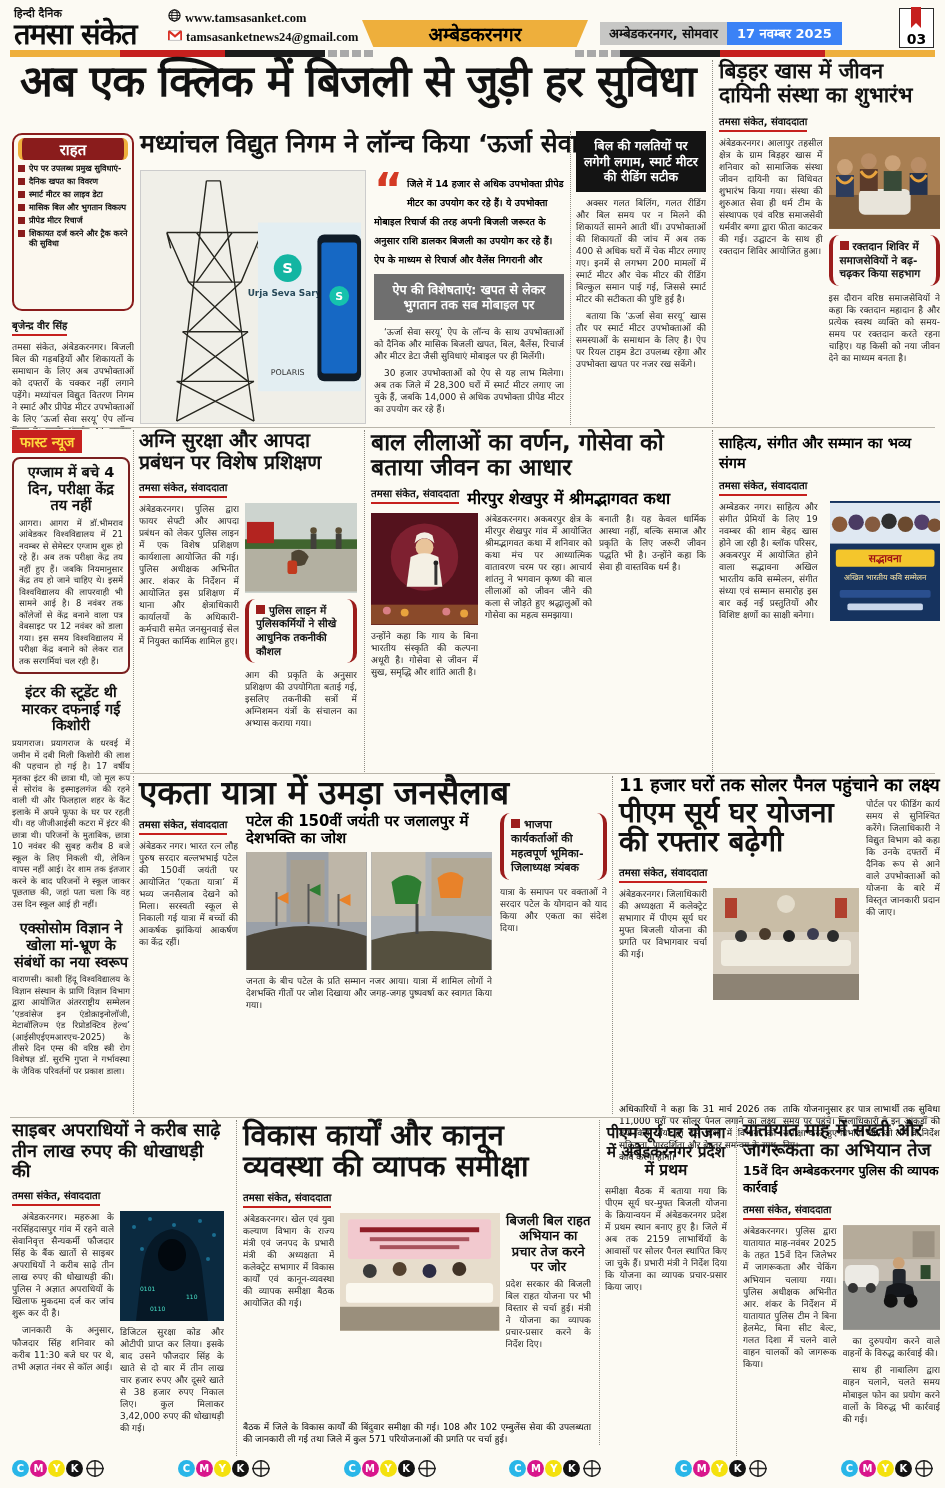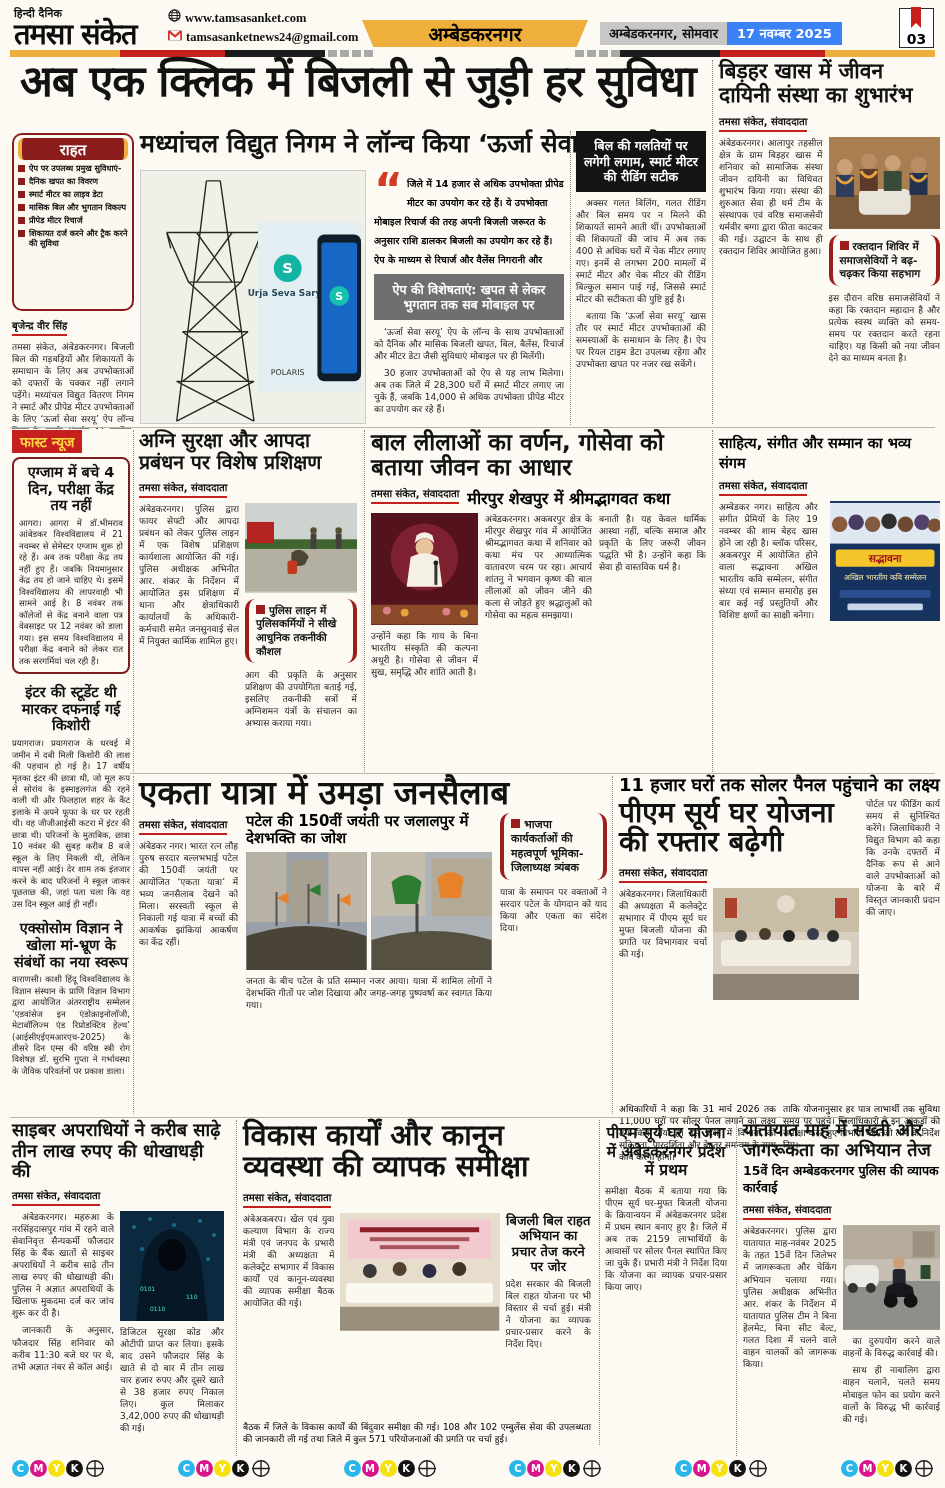--- a/index.html
+++ b/index.html
@@ -534,21 +534,21 @@
       </div>
     </div>
   </article>
 
   <article class="abs dotted-l" id="sameeksha">
     <div class="row">
       <div class="main">
         <h2>विकास कार्यों और कानून व्यवस्था की व्यापक समीक्षा</h2>
         <span class="byline">तमसा संकेत, संवाददाता</span>
         <div class="inner">
-          <div class="c body-txt">अंबेअकबरप। खेल एवं युवा कल्याण विभाग के राज्य मंत्री एवं जनपद के प्रभारी मंत्री की अध्यक्षता में कलेक्ट्रेट सभागार में विकास कार्यों एवं कानून-व्यवस्था की व्यापक समीक्षा बैठक आयोजित की गई।</div>
+          <div class="c body-txt">अंबेडकरनगर। खेल एवं युवा कल्याण विभाग के राज्य मंत्री एवं जनपद के प्रभारी मंत्री की अध्यक्षता में कलेक्ट्रेट सभागार में विकास कार्यों एवं कानून-व्यवस्था की व्यापक समीक्षा बैठक आयोजित की गई।</div>
           <svg viewBox="0 0 160 118" style="background:#e7ddcc">
             <rect x="8" y="6" width="144" height="40" rx="3" fill="#f2c9cf"></rect>
             <rect x="20" y="14" width="120" height="5" fill="#8f1d27"></rect>
               <rect x="30" y="24" width="100" height="4" fill="#a8525c"></rect>
               <rect x="40" y="32" width="80" height="4" fill="#a8525c"></rect>
             <circle cx="30" cy="58" r="7" fill="#3a3a3a"></circle>
               <circle cx="60" cy="56" r="7" fill="#54412f"></circle>
               <circle cx="90" cy="58" r="7" fill="#2c2c44"></circle>
               <circle cx="120" cy="56" r="7" fill="#413226"></circle>
             <rect x="6" y="70" width="148" height="20" rx="4" fill="#fbf8ef"></rect>

